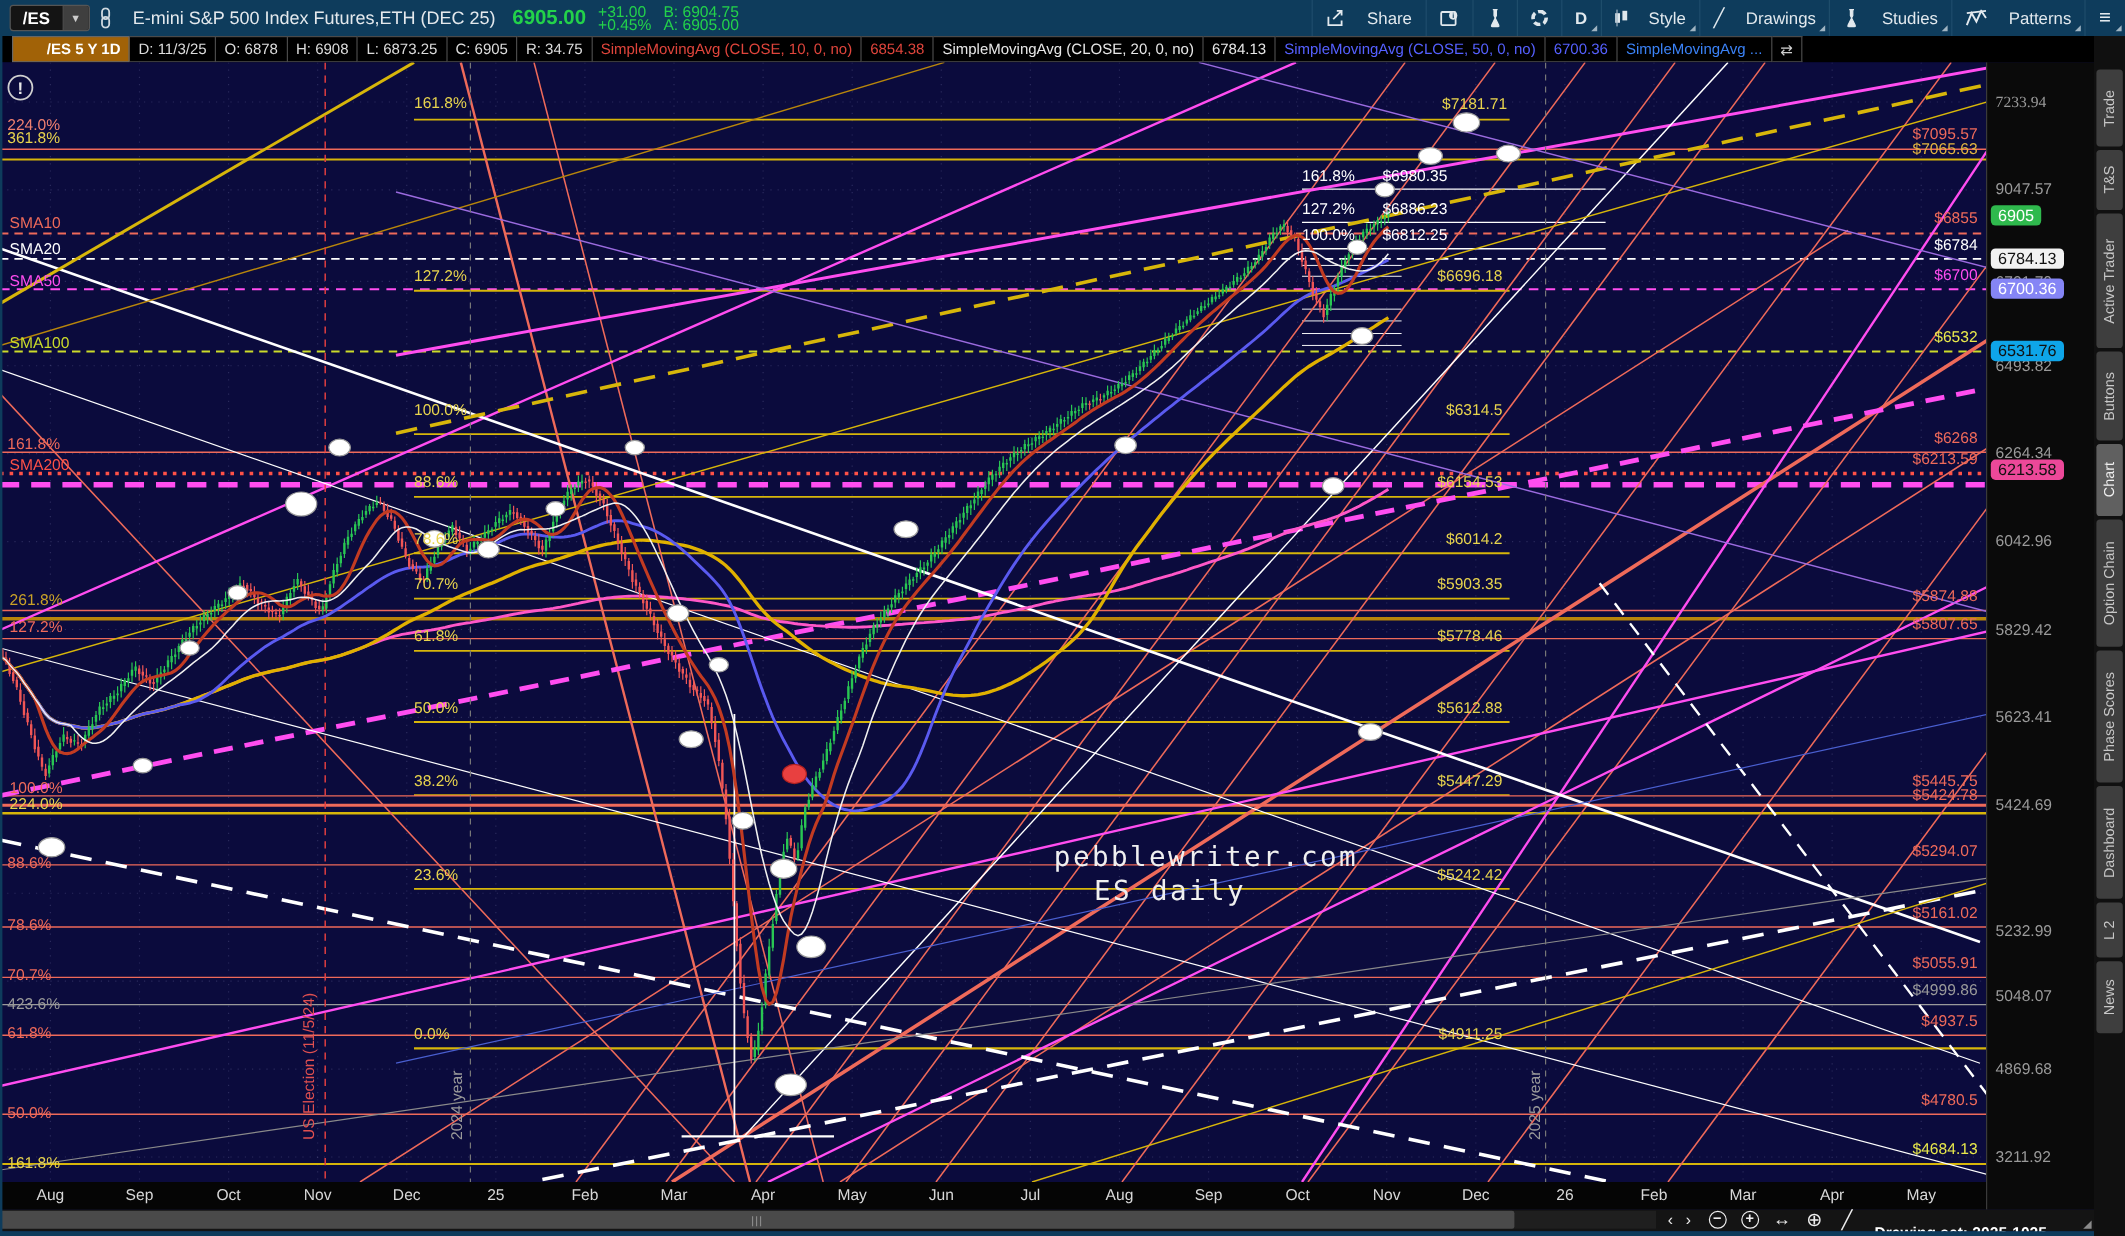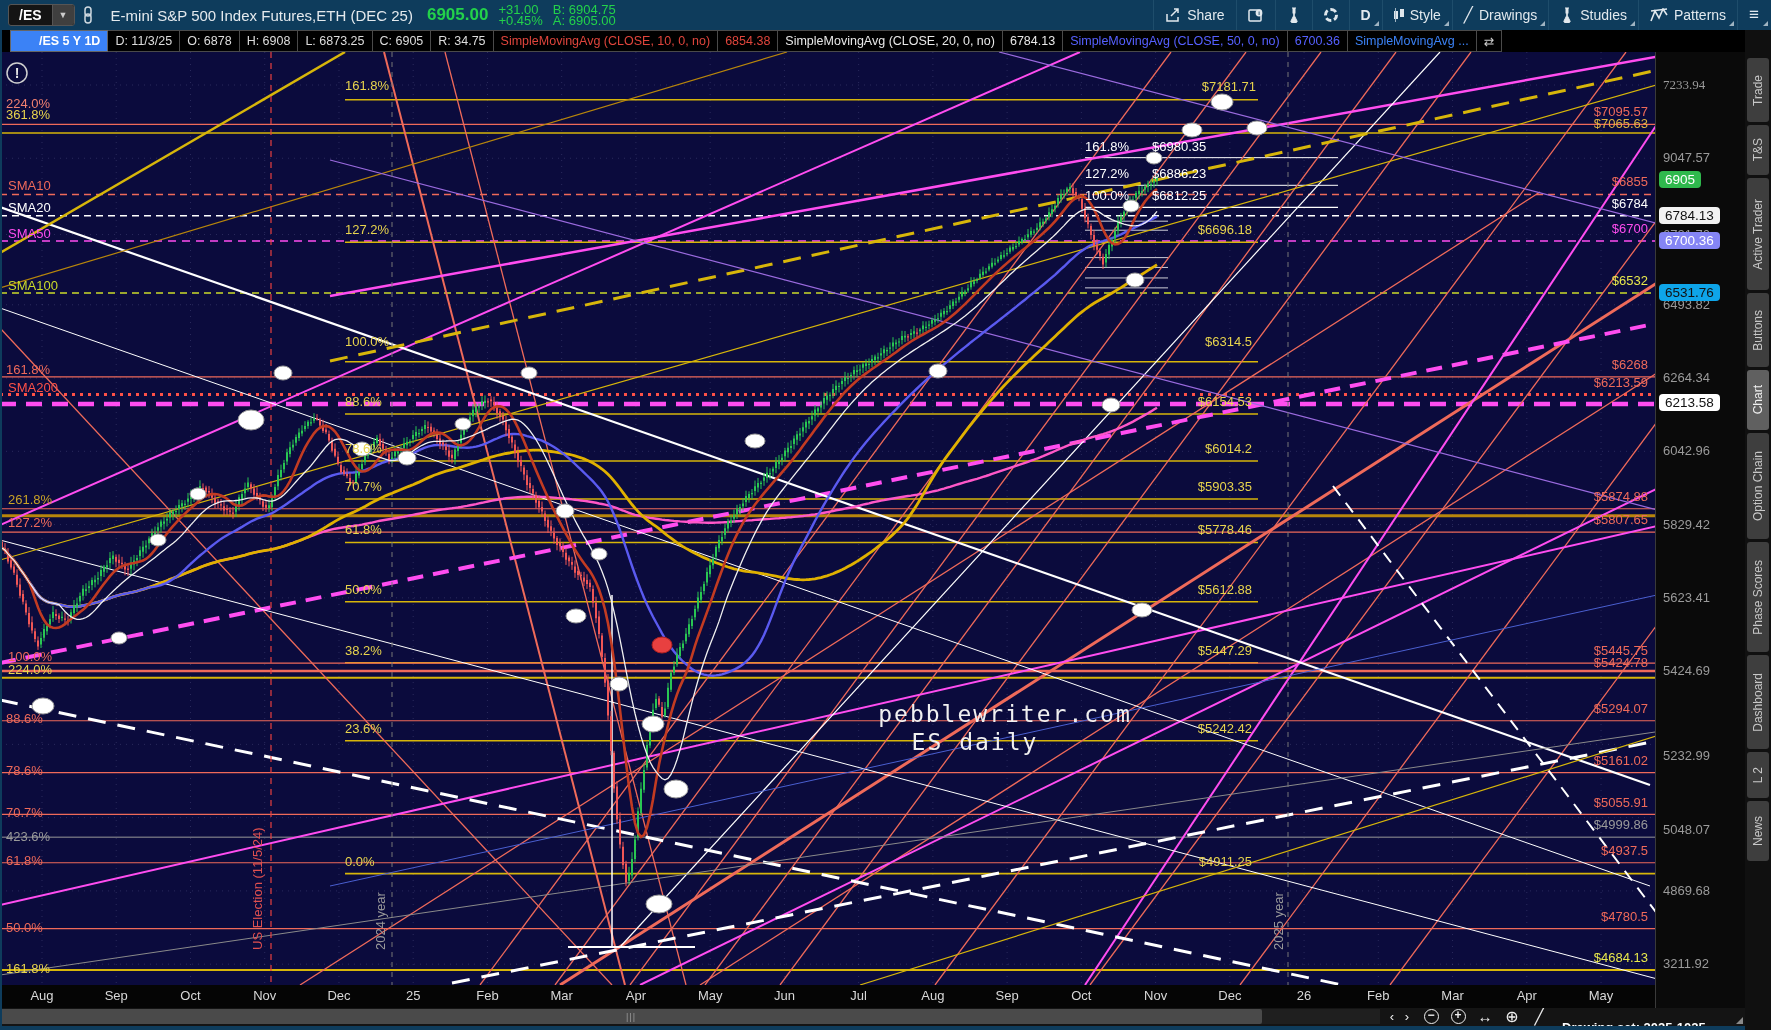--- a/index.html
+++ b/index.html
@@ -13,34 +13,34 @@
             border-radius:3px;height:22px;}
   .sym-chip .sym{color:#fff;font-weight:bold;padding:0 10px;font-size:14px;}
   .sym-chip .caret{background:#3f3f3f;height:20px;width:22px;display:flex;align-items:center;justify-content:center;
                    border-left:1px solid #555;color:#ccc;font-size:9px;border-radius:0 2px 2px 0;}
   .tb-icon{margin:0 6px;display:flex;align-items:center;color:#cfd9e0;}
   .tb-title{margin-left:10px;font-size:15px;color:#e4e9ed;white-space:nowrap;}
   .tb-last{color:#23d24a;font-weight:bold;font-size:17px;margin-left:14px;}
   .tb-mini{display:flex;flex-direction:column;justify-content:center;line-height:11px;
            font-size:13px;color:#23d24a;margin-left:10px;}
   .tb-right{margin-left:auto;display:flex;align-items:center;height:100%;}
-  .menu-btn{display:flex;align-items:center;gap:6px;padding:0 11px;height:100%;position:relative;
+  .menu-btn{display:flex;align-items:center;gap:18px;padding:0 11px;height:100%;position:relative;
             color:#e2e9ee;font-size:14px;border-left:1px solid #1e4d6b;white-space:nowrap;}
   .menu-btn .corner{position:absolute;right:3px;bottom:4px;width:0;height:0;
                     border-left:5px solid transparent;border-bottom:5px solid #9fb4c2;}
   .gear-ico{width:14px;height:14px;border-radius:50%;border:3px dashed #dfe7ec;}
   .ham{font-size:17px;letter-spacing:1px;}
   .cndl{position:relative;width:10px;height:14px;}
   .cndl i{position:absolute;width:4px;background:#dfe7ec;}
   
   .statusbar{position:absolute;left:0;top:30px;width:1745px;height:22px;background:#000;
              display:flex;align-items:stretch;font-size:12.5px;color:#ddd;overflow:hidden;}
   .sb-box{display:flex;align-items:center;padding:0 7px;border:1px solid #4a4a4a;border-left:none;
           white-space:nowrap;}
-  .sb-first{background:#3b82f6;color:#fff;font-weight:bold;border:1px solid #666;margin-left:10px;padding-left:28px;}
+  .sb-first{background:#a16207;color:#fff;font-weight:bold;border:1px solid #666;margin-left:10px;padding-left:28px;}
   
   .chart-wrap{position:absolute;left:0;top:52px;width:1655px;height:933px;background:#0b0b3d;}
   .chart-wrap svg{display:block;}
   
   .price-axis{position:absolute;left:1655px;top:52px;width:90px;height:956px;background:#0a0a0a;
               border-left:1px solid #3a3a3a;font-size:13px;color:#9a9a9a;}
   .pa-tick{position:absolute;left:7px;}
   .pa-badge{position:absolute;left:3px;padding:1px 6px;border-radius:4px;font-size:13.5px;}
   
   .time-axis{position:absolute;left:0;top:985px;width:1655px;height:23px;background:#050505;
@@ -410,29 +410,29 @@
   <div class="price-axis" id="price-axis">
       <div class="pa-tick" style="top: 25px; font-family: Liberation Serif, serif;">7233.94</div>
       <div class="pa-tick" style="top: 98.2615px;">9047.57</div>
       <div class="pa-tick" style="top: 174.554px;">6721.70</div>
       <div class="pa-tick" style="top: 244.788px;">6493.82</div>
       <div class="pa-tick" style="top: 318.051px;">6264.34</div>
       <div class="pa-tick" style="top: 391.317px;">6042.96</div>
       <div class="pa-tick" style="top: 464.577px;">5829.42</div>
       <div class="pa-tick" style="top: 537.843px;">5623.41</div>
       <div class="pa-tick" style="top: 611.105px;">5424.69</div>
-      <div class="pa-tick" style="top: 696px;">5232.99</div>
+      <div class="pa-tick" style="top: 716px;">5232.99</div>
       <div class="pa-tick" style="top: 770px;">5048.07</div>
       <div class="pa-tick" style="top: 830.892px;">4869.68</div>
       <div class="pa-tick" style="top: 904.157px;">3211.92</div>
       <div class="pa-badge" style="top: 118.767px; background: rgb(47, 185, 77); color: rgb(255, 255, 255);">6905</div>
       <div class="pa-badge" style="top: 154.728px; background: rgb(242, 242, 242); color: rgb(17, 17, 17);">6784.13</div>
       <div class="pa-badge" style="top: 180.029px; background: rgb(133, 133, 245); color: rgb(255, 255, 255);">6700.36</div>
       <div class="pa-badge" style="top: 231.925px; background: #0ea5e9; color: rgb(17, 17, 17);">6531.76</div>
-      <div class="pa-badge" style="top: 342px; background: #ffffff; color: rgb(17, 17, 17);">6213.58</div>
+      <div class="pa-badge" style="top: 331px; background: #ec4899; color: rgb(17, 17, 17);">6213.58</div>
     </div>
 
   <div class="time-axis" id="time-axis">
       <div class="ta-label" style="left: 42px;">Aug</div>
       <div class="ta-label" style="left: 116.24px;">Sep</div>
       <div class="ta-label" style="left: 190.48px;">Oct</div>
       <div class="ta-label" style="left: 264.72px;">Nov</div>
       <div class="ta-label" style="left: 338.96px;">Dec</div>
       <div class="ta-label" style="left: 413.2px;">25</div>
       <div class="ta-label" style="left: 487.44px;">Feb</div>

